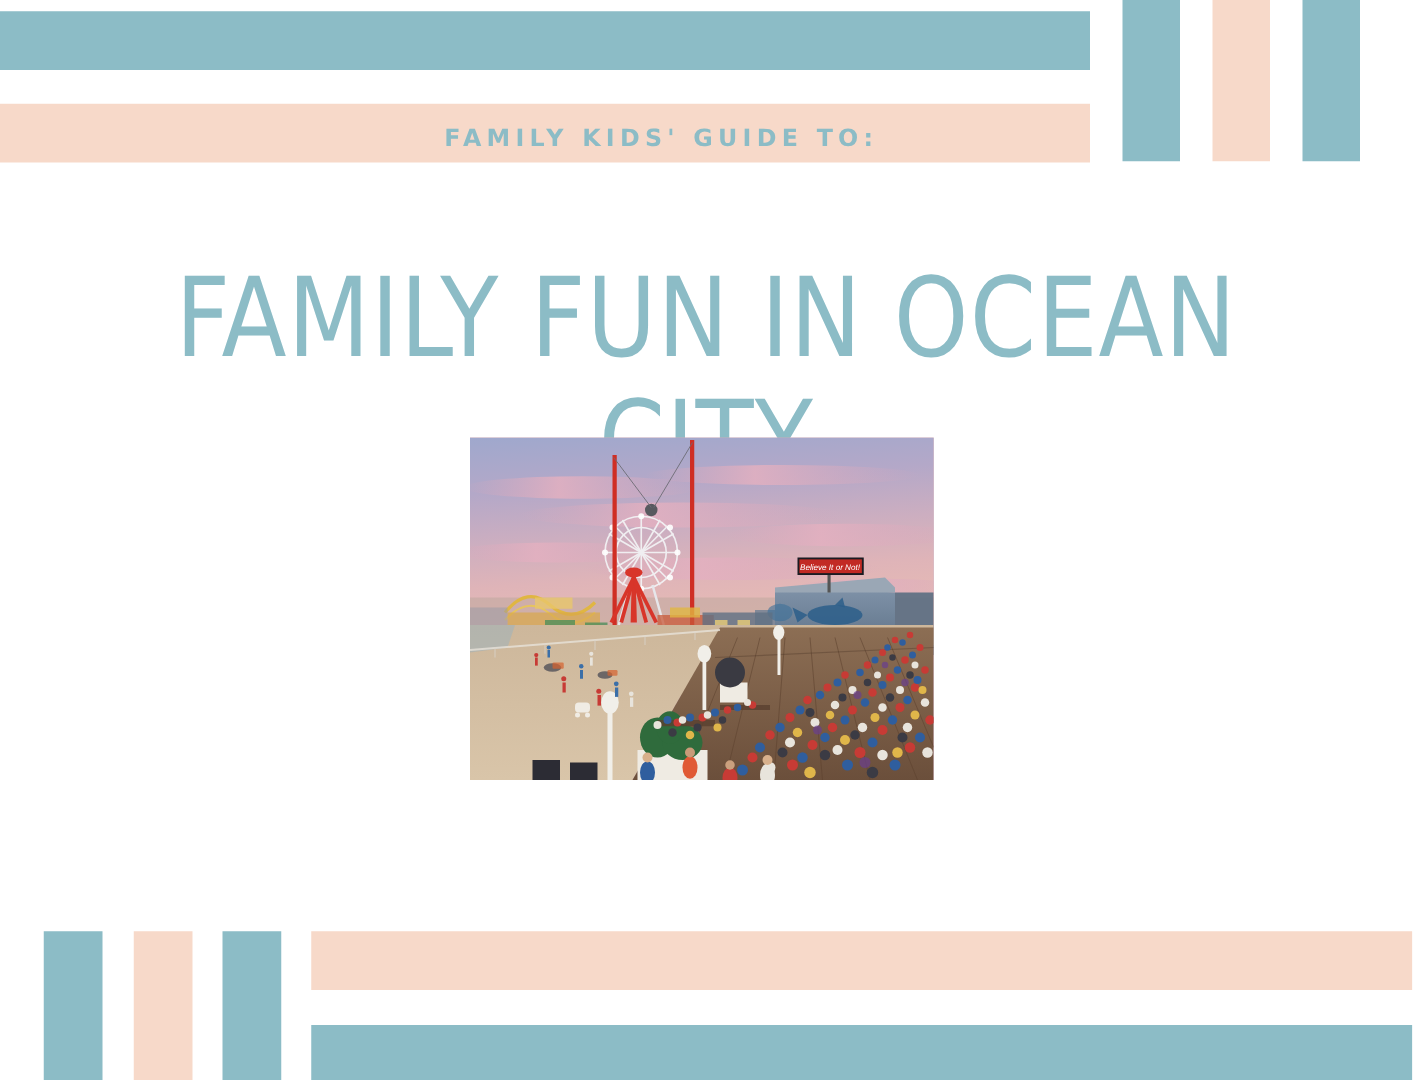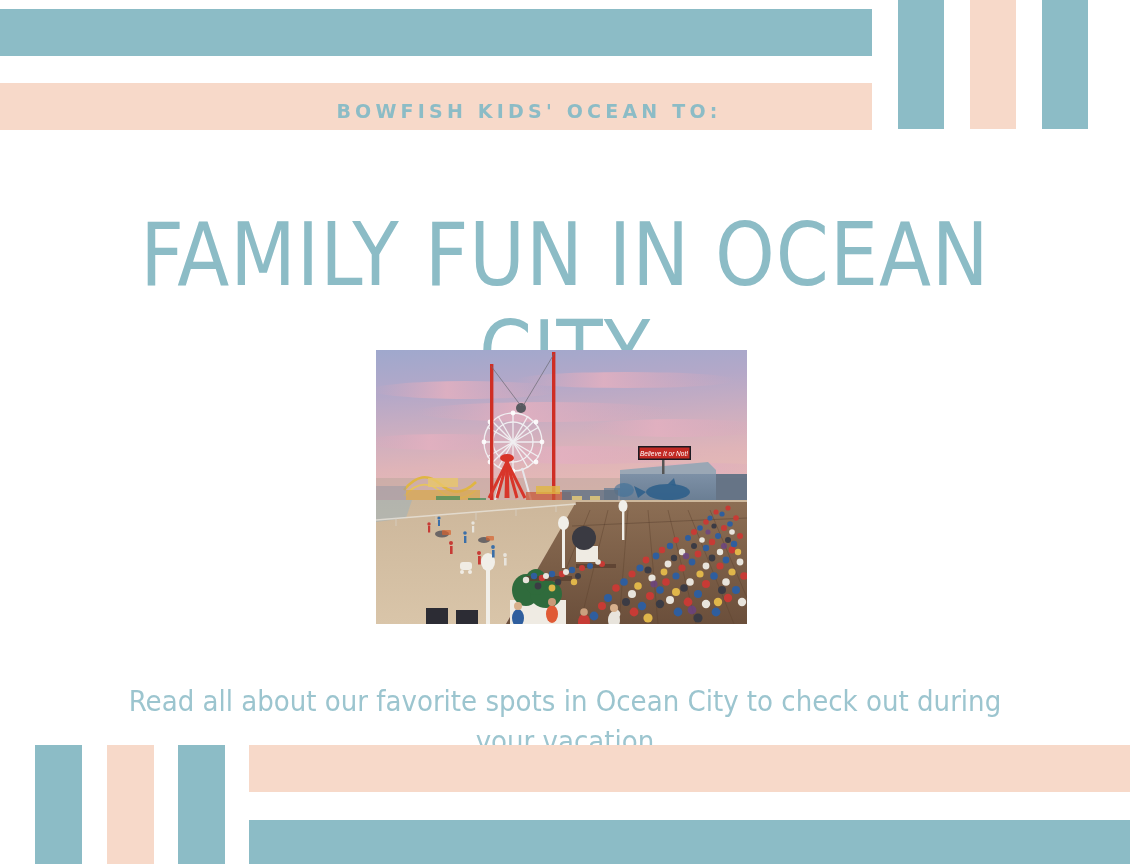--- a/index.html
+++ b/index.html
@@ -131,21 +131,21 @@
 <body>
 
 <div class="poster">
 
   <div class="band band-top-teal"></div>
   <div class="band band-top-peach"></div>
   <div class="vbar-top vbar-top-1"></div>
   <div class="vbar-top vbar-top-2"></div>
   <div class="vbar-top vbar-top-3"></div>
 
-  <div class="eyebrow">BOWFISH KIDS' OCEAN TO:</div>
+  <div class="eyebrow">FAMILY KIDS' GUIDE TO:</div>
 
   <h1 class="title">FAMILY FUN IN OCEAN CITY</h1>
 
   <div class="photo">
     <svg width="371" height="274" viewBox="0 0 371 274">
       <defs>
         <linearGradient id="sky" x1="0" y1="0" x2="0.15" y2="1">
           <stop offset="0%" stop-color="#9fa8cd"></stop>
           <stop offset="28%" stop-color="#b4a8c8"></stop>
           <stop offset="52%" stop-color="#ccaec0"></stop>
@@ -488,21 +488,20 @@
       </g>
 
       <g fill="#f0ece4">
         <rect x="84" y="212" width="12" height="8" rx="3"></rect>
         <circle cx="86" cy="222" r="2"></circle>
           <circle cx="94" cy="222" r="2"></circle>
       </g>
     </svg>
   </div>
 
-  <p class="lede">Read all about our favorite spots in Ocean City to check out during your vacation</p>
 
   <div class="vbar-bot vbar-bot-1"></div>
   <div class="vbar-bot vbar-bot-2"></div>
   <div class="vbar-bot vbar-bot-3"></div>
   <div class="band band-bot-peach"></div>
   <div class="band band-bot-teal"></div>
 
 </div>
 
 </body></html>

